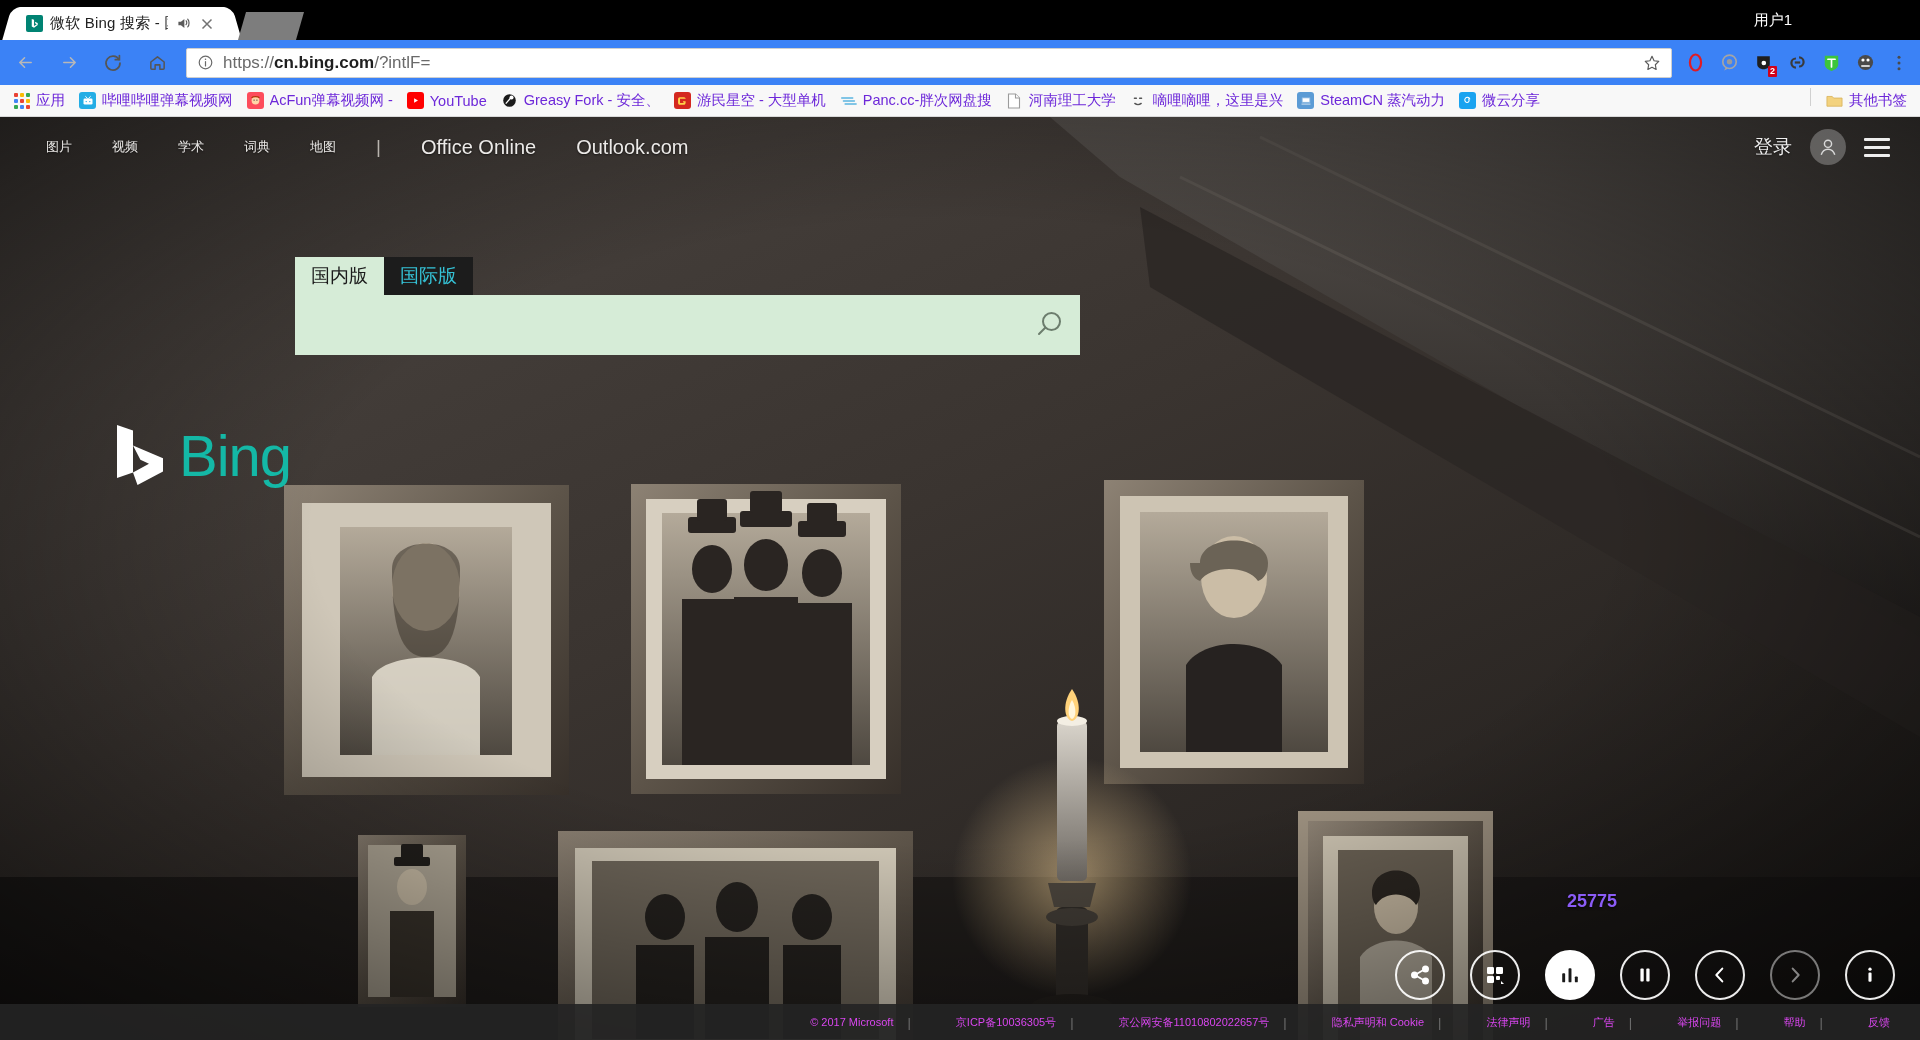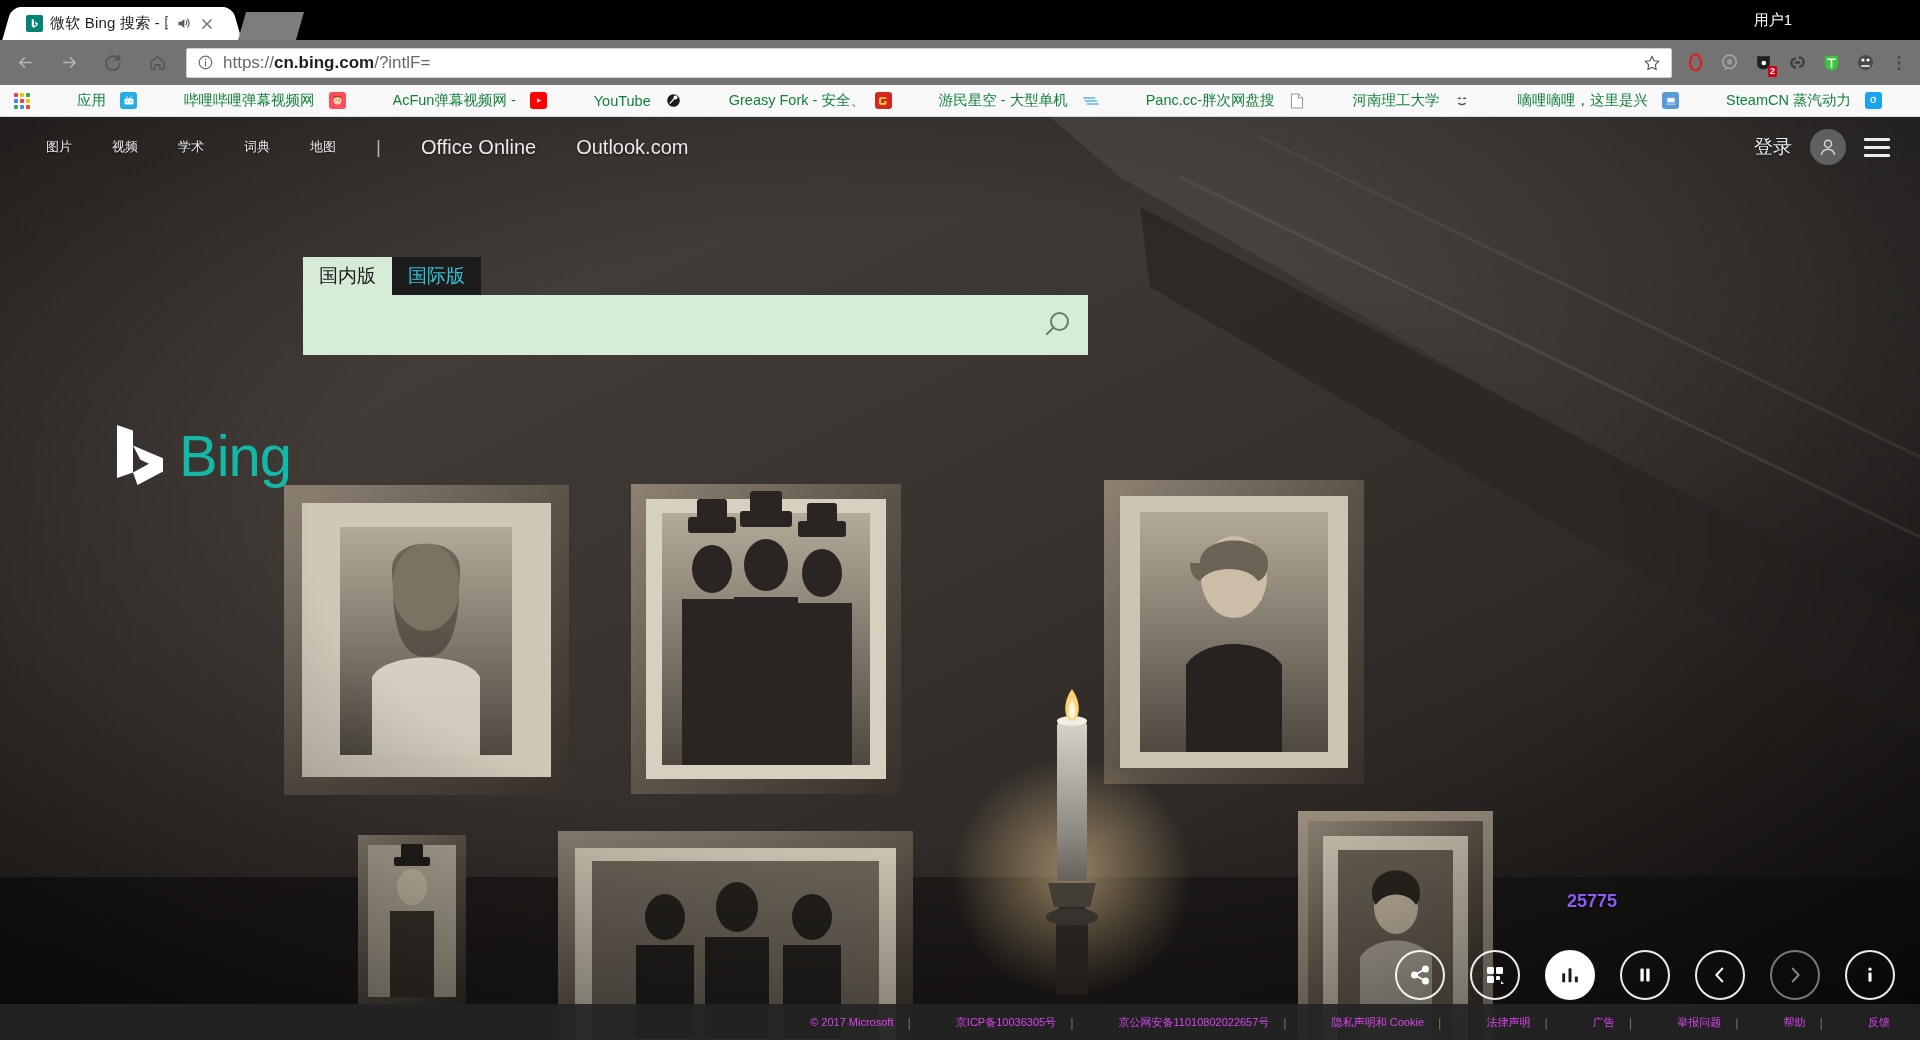--- a/index.html
+++ b/index.html
@@ -45,21 +45,21 @@
     width: 58px; height: 28px; background: #7d7d7d; margin-left: 12px;
     transform: skewX(-16deg); align-self: flex-end;
   }
   .user-label {
     position: absolute; right: 128px; top: 11px;
     color: #fff; font-size: 15px;
   }
 
   .toolbar {
     position: absolute; top: 40px; left: 0; width: 1920px; height: 45px;
-    background: #737373;
+    background: #3b82f6;
     display: flex; align-items: center;
   }
   .nav-btn { width: 38px; height: 38px; margin-left: 6px; display:flex; align-items:center; justify-content:center; border-radius: 50%; }
   .nav-btn svg { display:block; }
   .omnibox {
     flex: 1 1 auto;
     height: 30px; margin: 0 8px 0 10px;
     background: #fff; border: 1px solid #cfcfcf; border-radius: 2px;
     display: flex; align-items: center; padding: 0 10px;
     position: relative;
@@ -80,21 +80,21 @@
     position: absolute; top: 85px; left: 0; width: 1920px; height: 32px;
     background: #f8f8f8; border-bottom: 1px solid #d9d9d9;
     display: flex; align-items: center; padding: 0 6px;
     overflow: hidden; white-space: nowrap;
   }
   .bm {
     display: flex; align-items: center; gap: 6px;
     padding: 3px 7px; border-radius: 3px; flex: 0 0 auto;
     max-width: 210px;
   }
-  .bm-label { font-size: 14.5px; color: #15803d; white-space: nowrap; overflow: hidden; text-overflow: clip; margin-left: 41px; }
+  .bm-label { font-size: 14.5px; color: #6d28d9; white-space: nowrap; overflow: hidden; text-overflow: clip; }
   .bm-ico { width: 17px; height: 17px; flex: 0 0 auto; display:flex; align-items:center; justify-content:center; font-size: 11px; color:#fff; border-radius:3px;}
   .bm-sep { width: 1px; height: 18px; background: #d0d0d0; margin: 0 8px; flex: 0 0 auto; }
   .bm-right { margin-left: auto; display: flex; align-items: flex-start; }
   .apps-grid { display: grid; grid-template-columns: repeat(3, 4px); grid-gap: 2px; }
   .apps-grid i { width: 4px; height: 4px; border-radius: 1px; display: block; }
 
   
   .page {
     position: absolute; top: 117px; left: 0; width: 1920px; height: 923px;
     overflow: hidden;
@@ -117,21 +117,21 @@
   .nav-right .signin { color: #efefef; font-size: 19px; text-shadow: 0 1px 2px rgba(0,0,0,.6); }
   .avatar {
     width: 36px; height: 36px; border-radius: 50%;
     background: rgba(230,230,230,.30);
     display: flex; align-items: center; justify-content: center;
   }
   .hamburger { display: flex; flex-direction: column; gap: 5px; width: 26px; }
   .hamburger i { display:block; height: 3px; background: #eee; border-radius: 1px; }
 
   
-  .search-wrap { position: absolute; left: 303px; top: 140px; z-index: 6; }
+  .search-wrap { position: absolute; left: 295px; top: 140px; z-index: 6; }
   .ver-tabs { display: flex; height: 38px; }
   .ver-tab {
     font-size: 19px; padding: 7px 16px 6px 16px; line-height: 24px;
   }
   .ver-tab.active { background: #d6ecd7; color: #1b1b1b; }
   .ver-tab.inactive { background: #1c1c1c; color: #35c2d6; }
   .search-box {
     width: 785px; height: 60px; background: #d6ecd7;
     display: flex; align-items: center; position: relative;
   }

